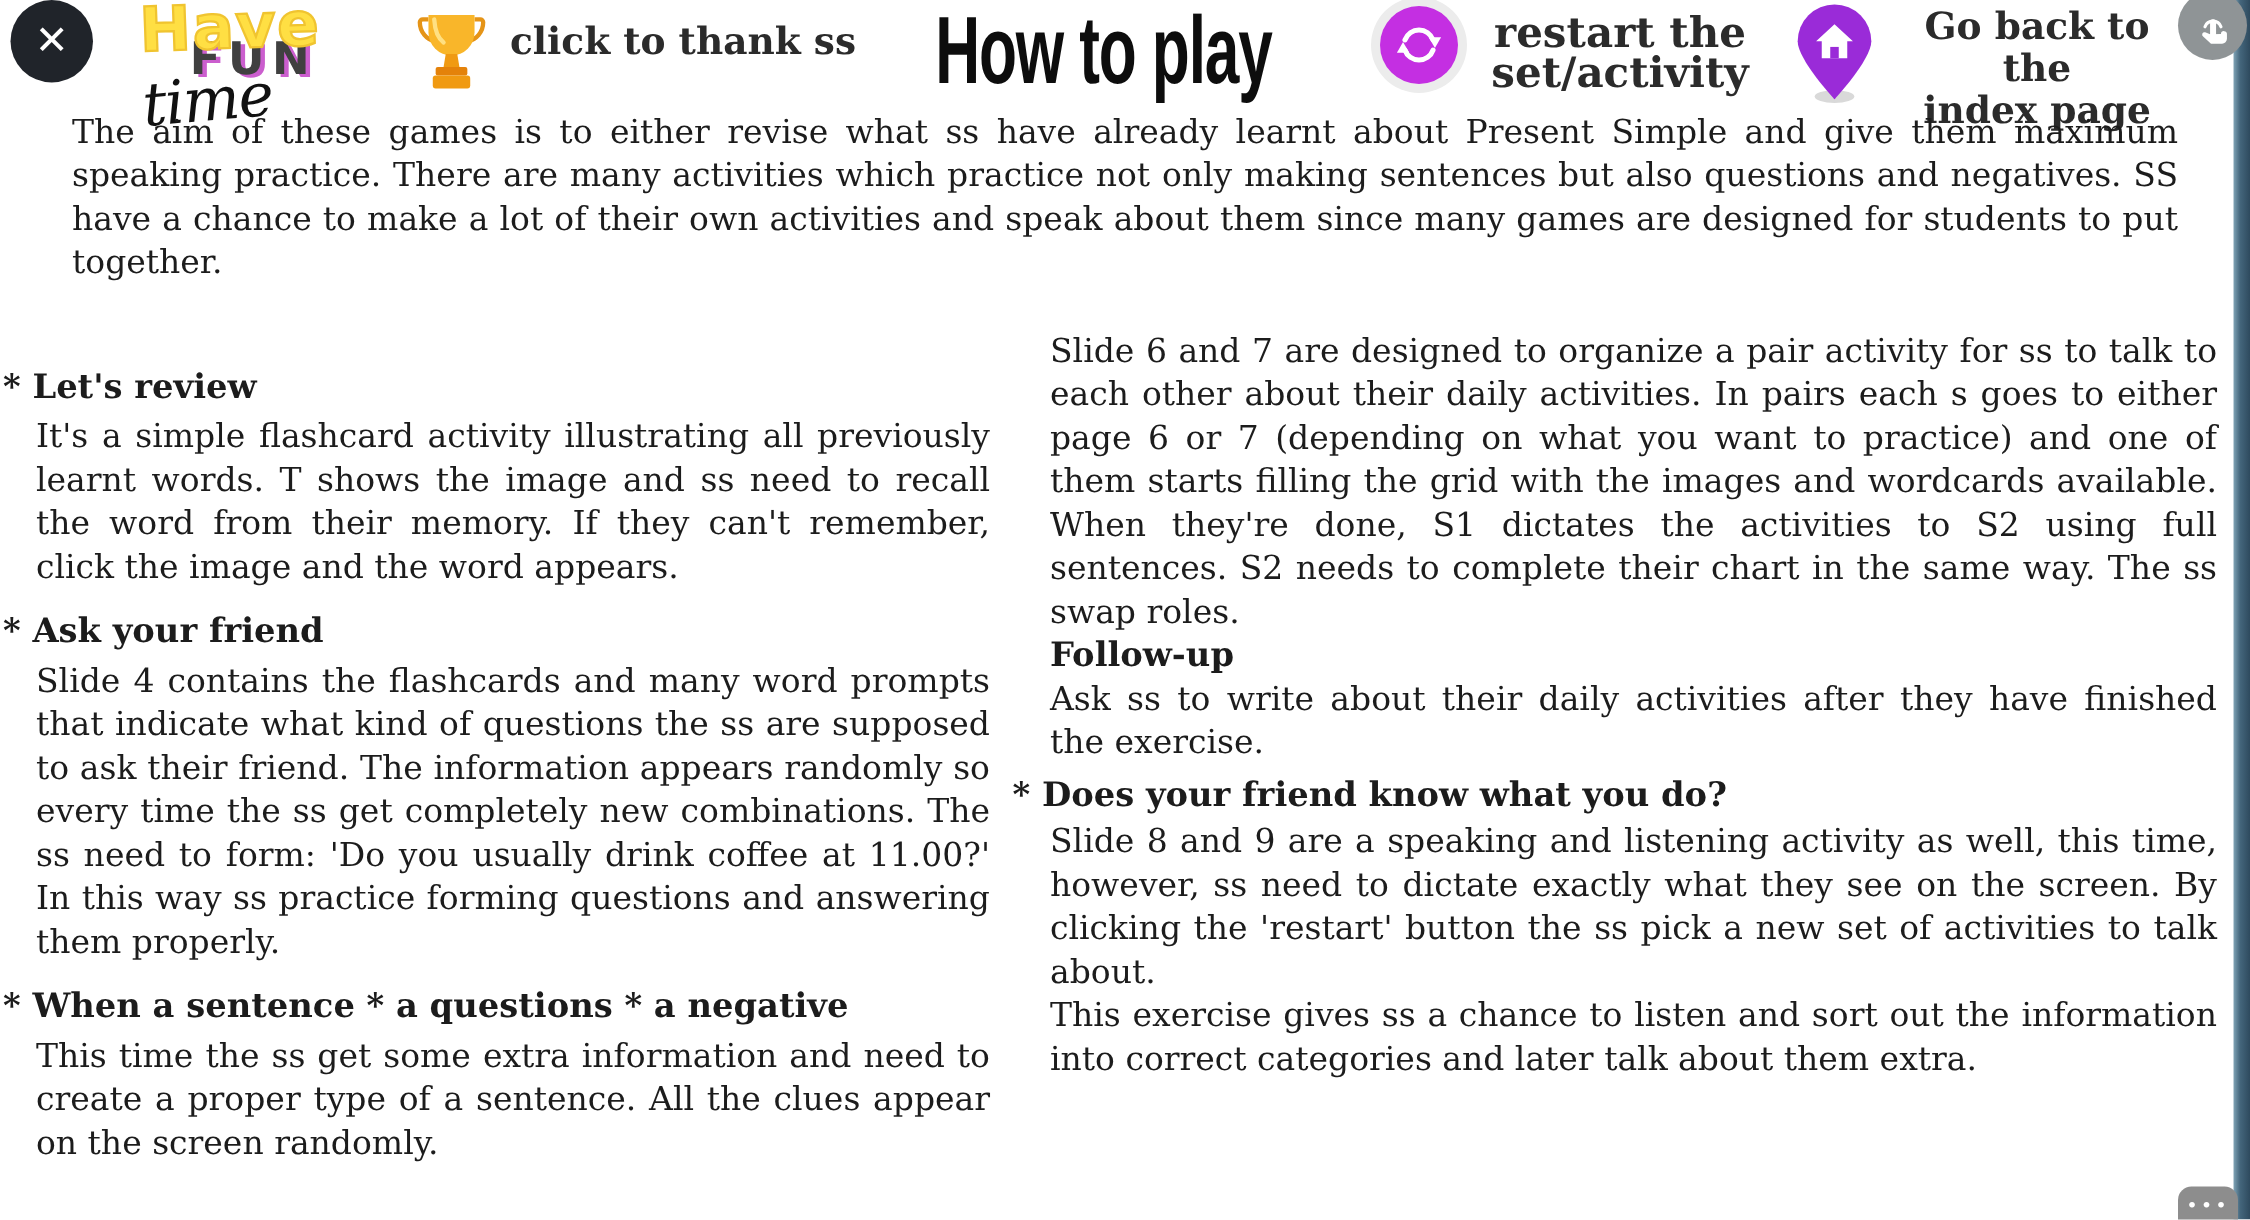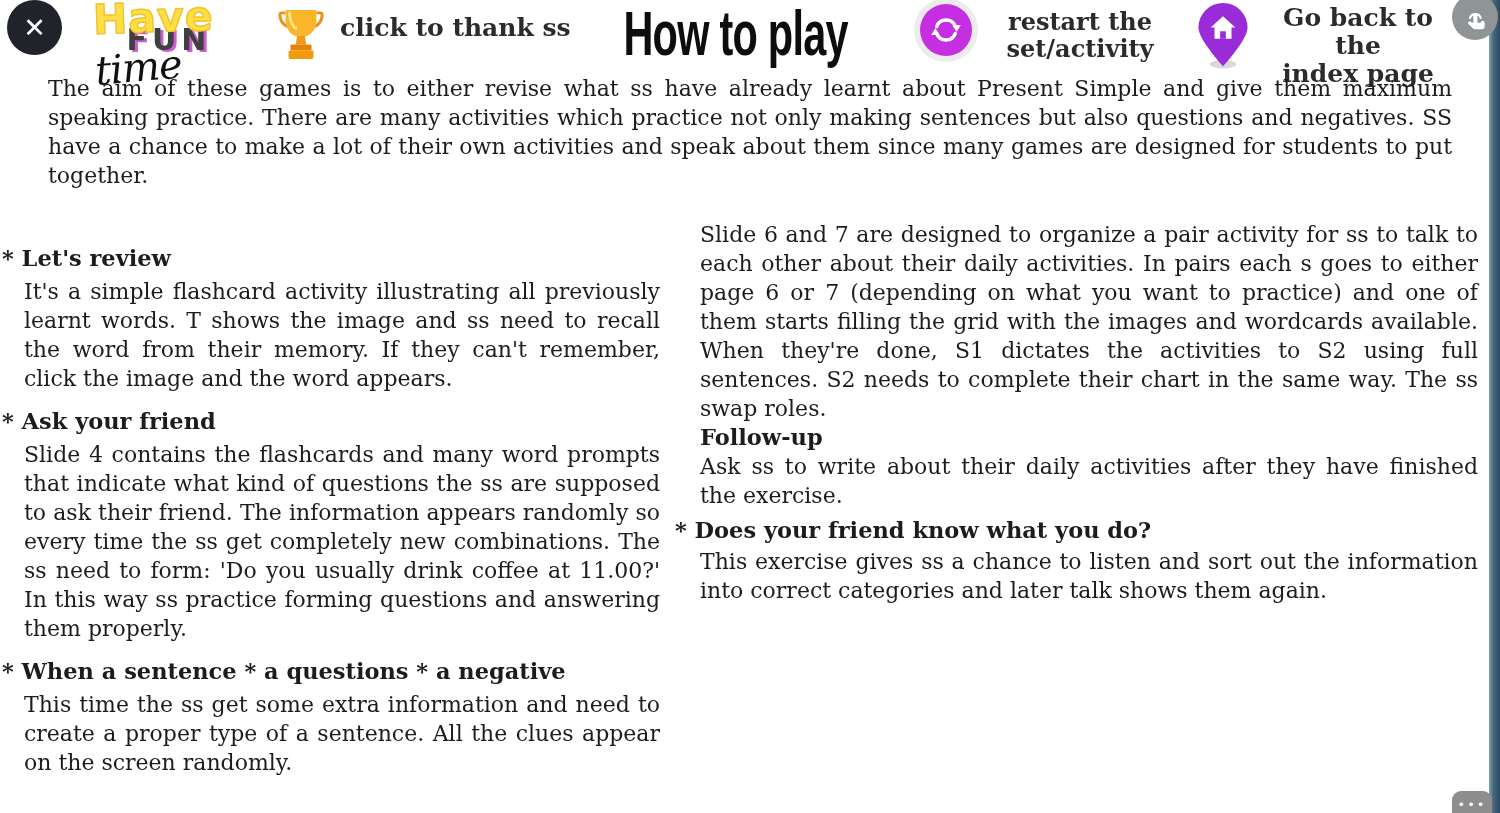--- a/index.html
+++ b/index.html
@@ -25,21 +25,21 @@
   .trophy{position:absolute;left:277px;top:6px;width:48px;height:58px;cursor:pointer;}
   .thank-label{position:absolute;left:340px;top:13px;font-weight:bold;font-size:25px;color:#2b2b2b;}
 
   .page-title{position:absolute;left:561px;top:-4px;width:350px;text-align:center;}
   .page-title span{display:inline-block;font-family:"Liberation Sans",sans-serif;font-weight:bold;
     font-size:56px;letter-spacing:-1px;color:#0d0d0d;transform:scale(0.74,1.14);transform-origin:center top;}
 
   .restart-btn{position:absolute;left:920px;top:4px;width:52px;height:52px;border-radius:50%;
     background:#c42fe2;box-shadow:0 0 0 6px #ececec;display:flex;align-items:center;justify-content:center;cursor:pointer;}
   .restart-label{position:absolute;left:990px;top:8px;width:180px;text-align:center;
-    font-weight:bold;font-size:24px;line-height:27px;color:#2b2b2b;white-space:pre-line;}
+    font-weight:bold;font-size:28px;line-height:27px;color:#2b2b2b;white-space:pre-line;}
 
   .home-pin{position:absolute;left:1194px;top:2px;width:58px;height:68px;cursor:pointer;}
   .home-label{position:absolute;left:1258px;top:4px;width:200px;text-align:center;
     font-weight:bold;font-size:25px;line-height:28px;color:#2b2b2b;white-space:pre-line;}
 
   .tap-indicator{position:absolute;left:1452px;top:-6px;width:46px;height:46px;border-radius:50%;
     background:#8f9496;display:flex;align-items:flex-end;justify-content:center;cursor:pointer;}
   .tap-indicator svg{margin-bottom:4px;}
 
   
@@ -139,21 +139,22 @@
       <p class="sec-p">This time the ss get some extra information and need to create a proper type of a sentence. All the clues appear on the screen randomly.</p>
     </div>
 
     <div class="col-right">
       <p class="sec-p">Slide 6 and 7 are designed to organize a pair activity for ss to talk to each other about their daily activities. In pairs each s goes to either page 6 or 7 (depending on what you want to practice) and one of them starts filling the grid with the images and wordcards available. When they're done, S1 dictates the activities to S2 using full sentences. S2 needs to complete their chart in the same way. The ss swap roles.</p>
 
       <div class="sec-h followup">Follow-up</div>
       <p class="sec-p">Ask ss to write about their daily activities after they have finished the exercise.</p>
 
       <div class="sec-h">* Does your friend know what you do?</div>
+      <p class="sec-p">Slide 8 and 9 are a speaking and listening activity as well, this time, however, ss need to dictate exactly what they see on the screen. By clicking the 'restart' button the ss pick a new set of activities to talk about.</p>
 
-      <p class="sec-p">This exercise gives ss a chance to listen and sort out the information into correct categories and later talk shows them again.</p>
+      <p class="sec-p">This exercise gives ss a chance to listen and sort out the information into correct categories and later talk about them extra.</p>
     </div>
   </div>
 </div>
 
 <div class="more-btn">
   <span>•••</span>
 </div>
 
 </body></html>

